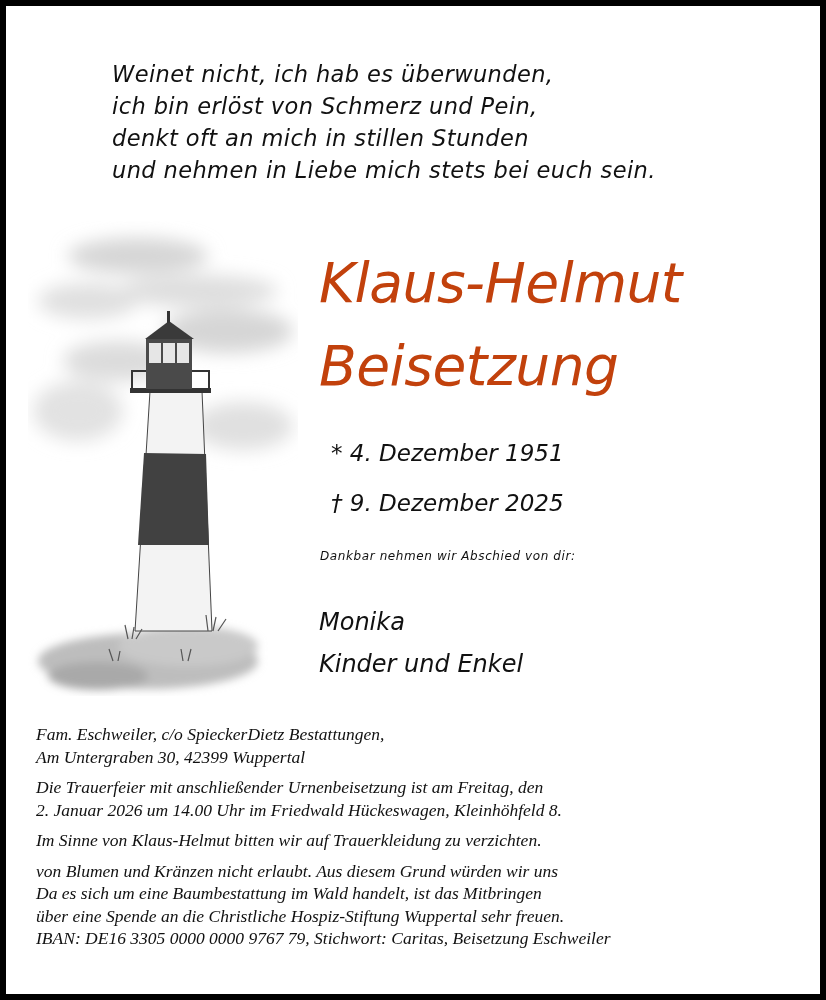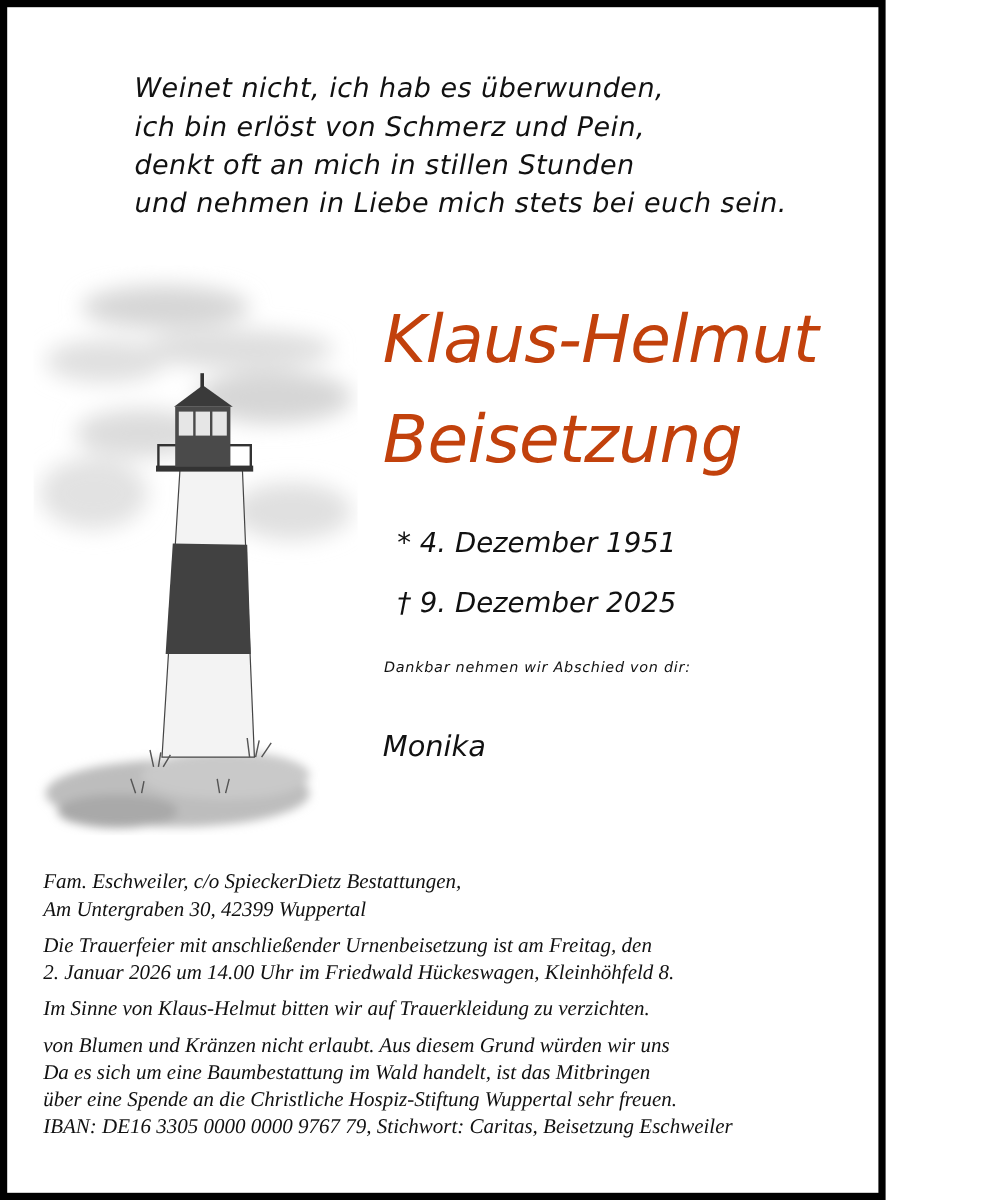--- a/index.html
+++ b/index.html
@@ -1,19 +1,19 @@
 <!DOCTYPE html>
 <html><head>
   <meta charset="utf-8">
   <style>
     html, body { margin: 0; padding: 0; background: #ffffff; }
     body { width: 826px; height: 1000px; overflow: hidden; }
     .frame {
       position: absolute; left: 0; top: 0;
-      width: 738px; height: 1000px;
+      width: 826px; height: 1000px;
       box-sizing: border-box;
       border: 6px solid #000000;
       background: #ffffff;
       font-family: "DejaVu Sans", "Liberation Sans", sans-serif;
       font-style: italic;
       color: #111111;
     }
     .poem {
       position: absolute; left: 106px; top: 52px;
       font-size: 22.5px; line-height: 32px; letter-spacing: 0.4px;
@@ -120,20 +120,21 @@
 
   <div class="dates">
     <div>* 4. Dezember 1951</div>
     <div>† 9. Dezember 2025</div>
   </div>
 
   <div class="thanks">Dankbar nehmen wir Abschied von dir:</div>
 
   <div class="mourners">
     <div>Monika</div>
+    <div>Kinder und Enkel</div>
   </div>
 
   <div class="footer">
     <div class="para">
       <div>Fam. Eschweiler, c/o SpieckerDietz Bestattungen,</div>
       <div>Am Untergraben 30, 42399 Wuppertal</div>
     </div>
     <div class="para">
       <div>Die Trauerfeier mit anschließender Urnenbeisetzung ist am Freitag, den</div>
       <div>2. Januar 2026 um 14.00 Uhr im Friedwald Hückeswagen, Kleinhöhfeld 8.</div>

